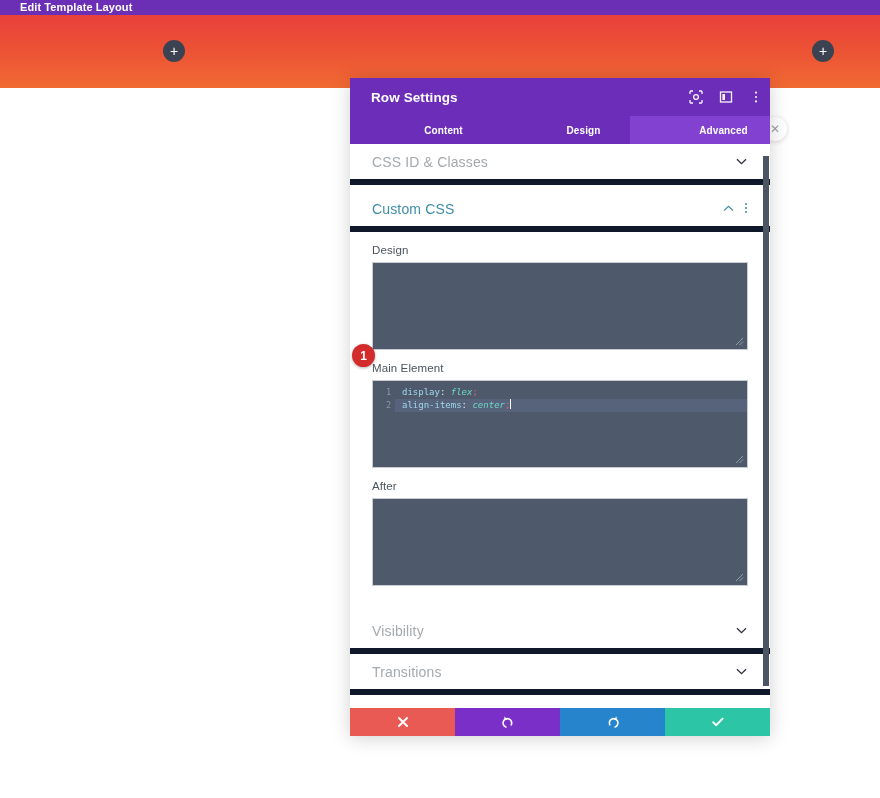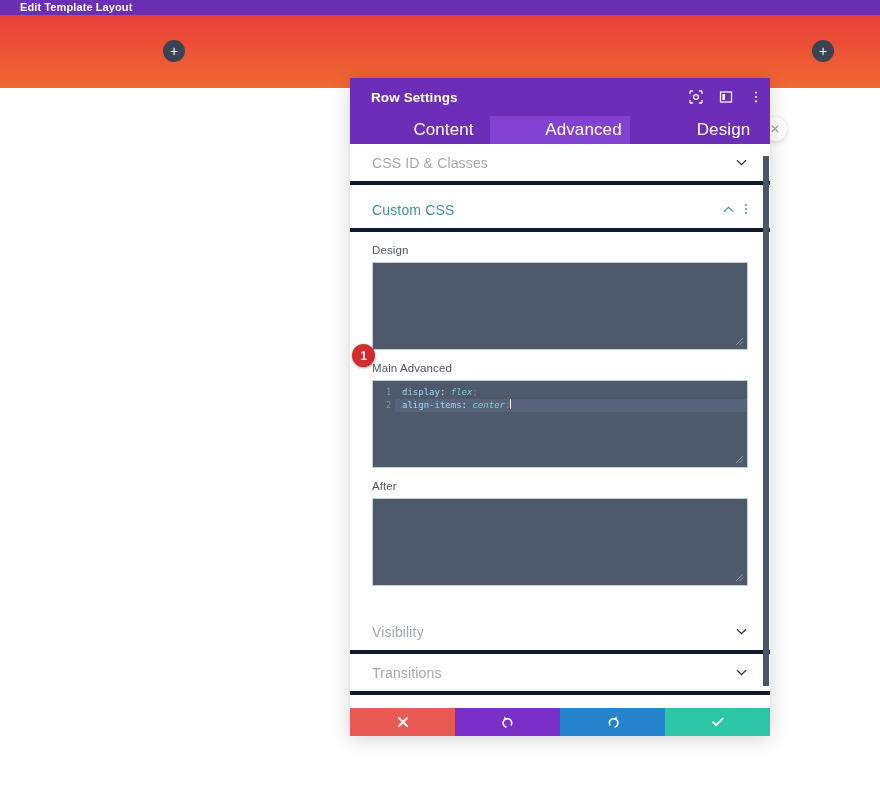--- a/index.html
+++ b/index.html
@@ -135,22 +135,22 @@
     background: #6c2eb9;
     display: flex;
     flex: none;
   }
   .tab {
     flex: 1;
     display: flex;
     align-items: center;
     justify-content: center;
     color: #ffffff;
-    font-size: 17px;
-    font-weight: normal;
+    font-size: 10px;
+    font-weight: bold;
     cursor: pointer;
     letter-spacing: 0.1px;
     padding-left: 47px;
   }
   .tab.active { background: #8241d1; }
 
   
   .modal-body {
     flex: 1;
     position: relative;
@@ -161,21 +161,21 @@
     position: absolute;
     top: 0; left: 0; right: 0; bottom: 0;
     padding: 0;
   }
 
   .toggle-row {
     height: 41px;
     display: flex;
     align-items: center;
     padding: 0 22px 0 22px;
-    border-bottom: 4px solid #0f172a;
+    border-bottom: 6px solid #0f172a;
     cursor: pointer;
   }
   .toggle-row .tg-label {
     flex: 1;
     font-size: 14px;
     color: #a4a9ad;
     letter-spacing: 0.15px;
   }
   .toggle-row.open .tg-label { color: #3e8ea5; }
   .tg-chevron {
@@ -374,22 +374,22 @@
             <circle cx="7" cy="2.6" r="1.1" fill="#fff"></circle>
             <circle cx="7" cy="7" r="1.1" fill="#fff"></circle>
             <circle cx="7" cy="11.4" r="1.1" fill="#fff"></circle>
           </svg>
         </span>
       </div>
     </div>
 
     <div class="modal-tabs">
       <div class="tab">Content</div>
+      <div class="tab">Design</div>
       <div class="tab active">Advanced</div>
-      <div class="tab">Design</div>
     </div>
 
     <div class="modal-body">
       <div class="scroll-inner">
 
         <div class="toggle-row">
           <span class="tg-label">CSS ID &amp; Classes</span>
           <span class="tg-chevron">
             <svg width="11" height="7" viewBox="0 0 11 7">
                 <path d="M1,1.3 L5.5,5.6 L10,1.3" stroke="#2b3038" stroke-width="1.3" fill="none"></path>
@@ -420,21 +420,21 @@
           <div class="code-area">
             <span class="resize-handle">
               <svg width="10" height="10" viewBox="0 0 10 10">
                 <path d="M9,2 L2,9 M9,5.5 L5.5,9 M9,9 L8.6,9.4" stroke="#9aa5b1" stroke-width="0.9" fill="none"></path>
               </svg>
             </span>
           </div>
         </div>
 
         <div class="field-block">
-          <div class="field-label">Main Advanced</div>
+          <div class="field-label">Main Element</div>
           <div class="code-editor">
             <div class="gutter">
               <div class="ln">1</div>
               <div class="ln">2</div>
             </div>
             <div class="code-lines">
               <div class="cline"><span class="tok-prop">display</span><span class="tok-colon">: </span><span class="tok-val">flex</span><span class="tok-semi">;</span></div>
               <div class="cline hl"><span class="tok-prop">align-items</span><span class="tok-colon">: </span><span class="tok-val">center</span><span class="tok-semi">;</span><span class="caret"></span></div>
             </div>
             <span class="resize-handle">

